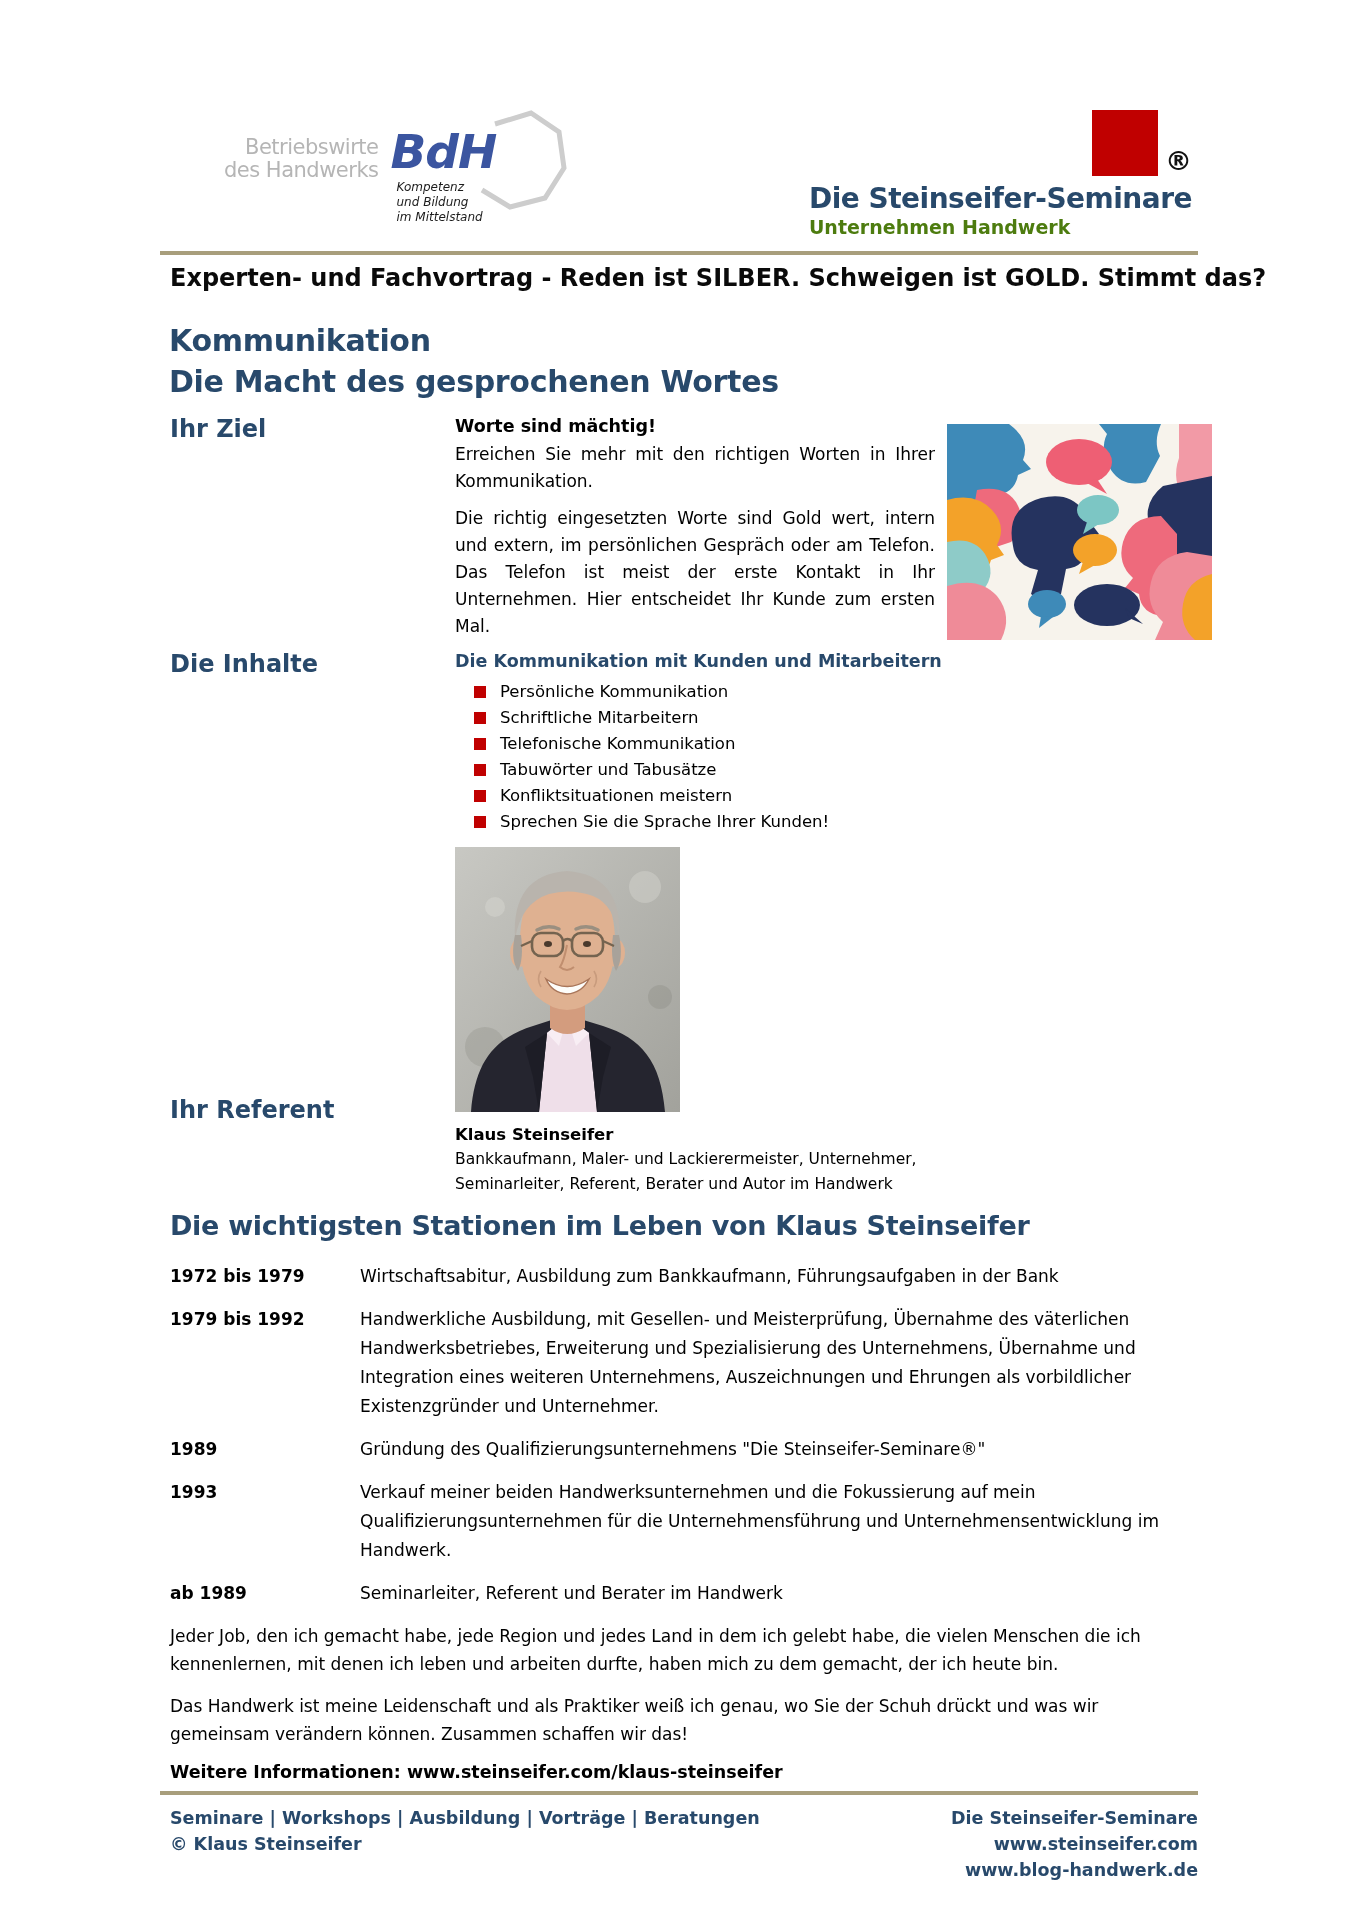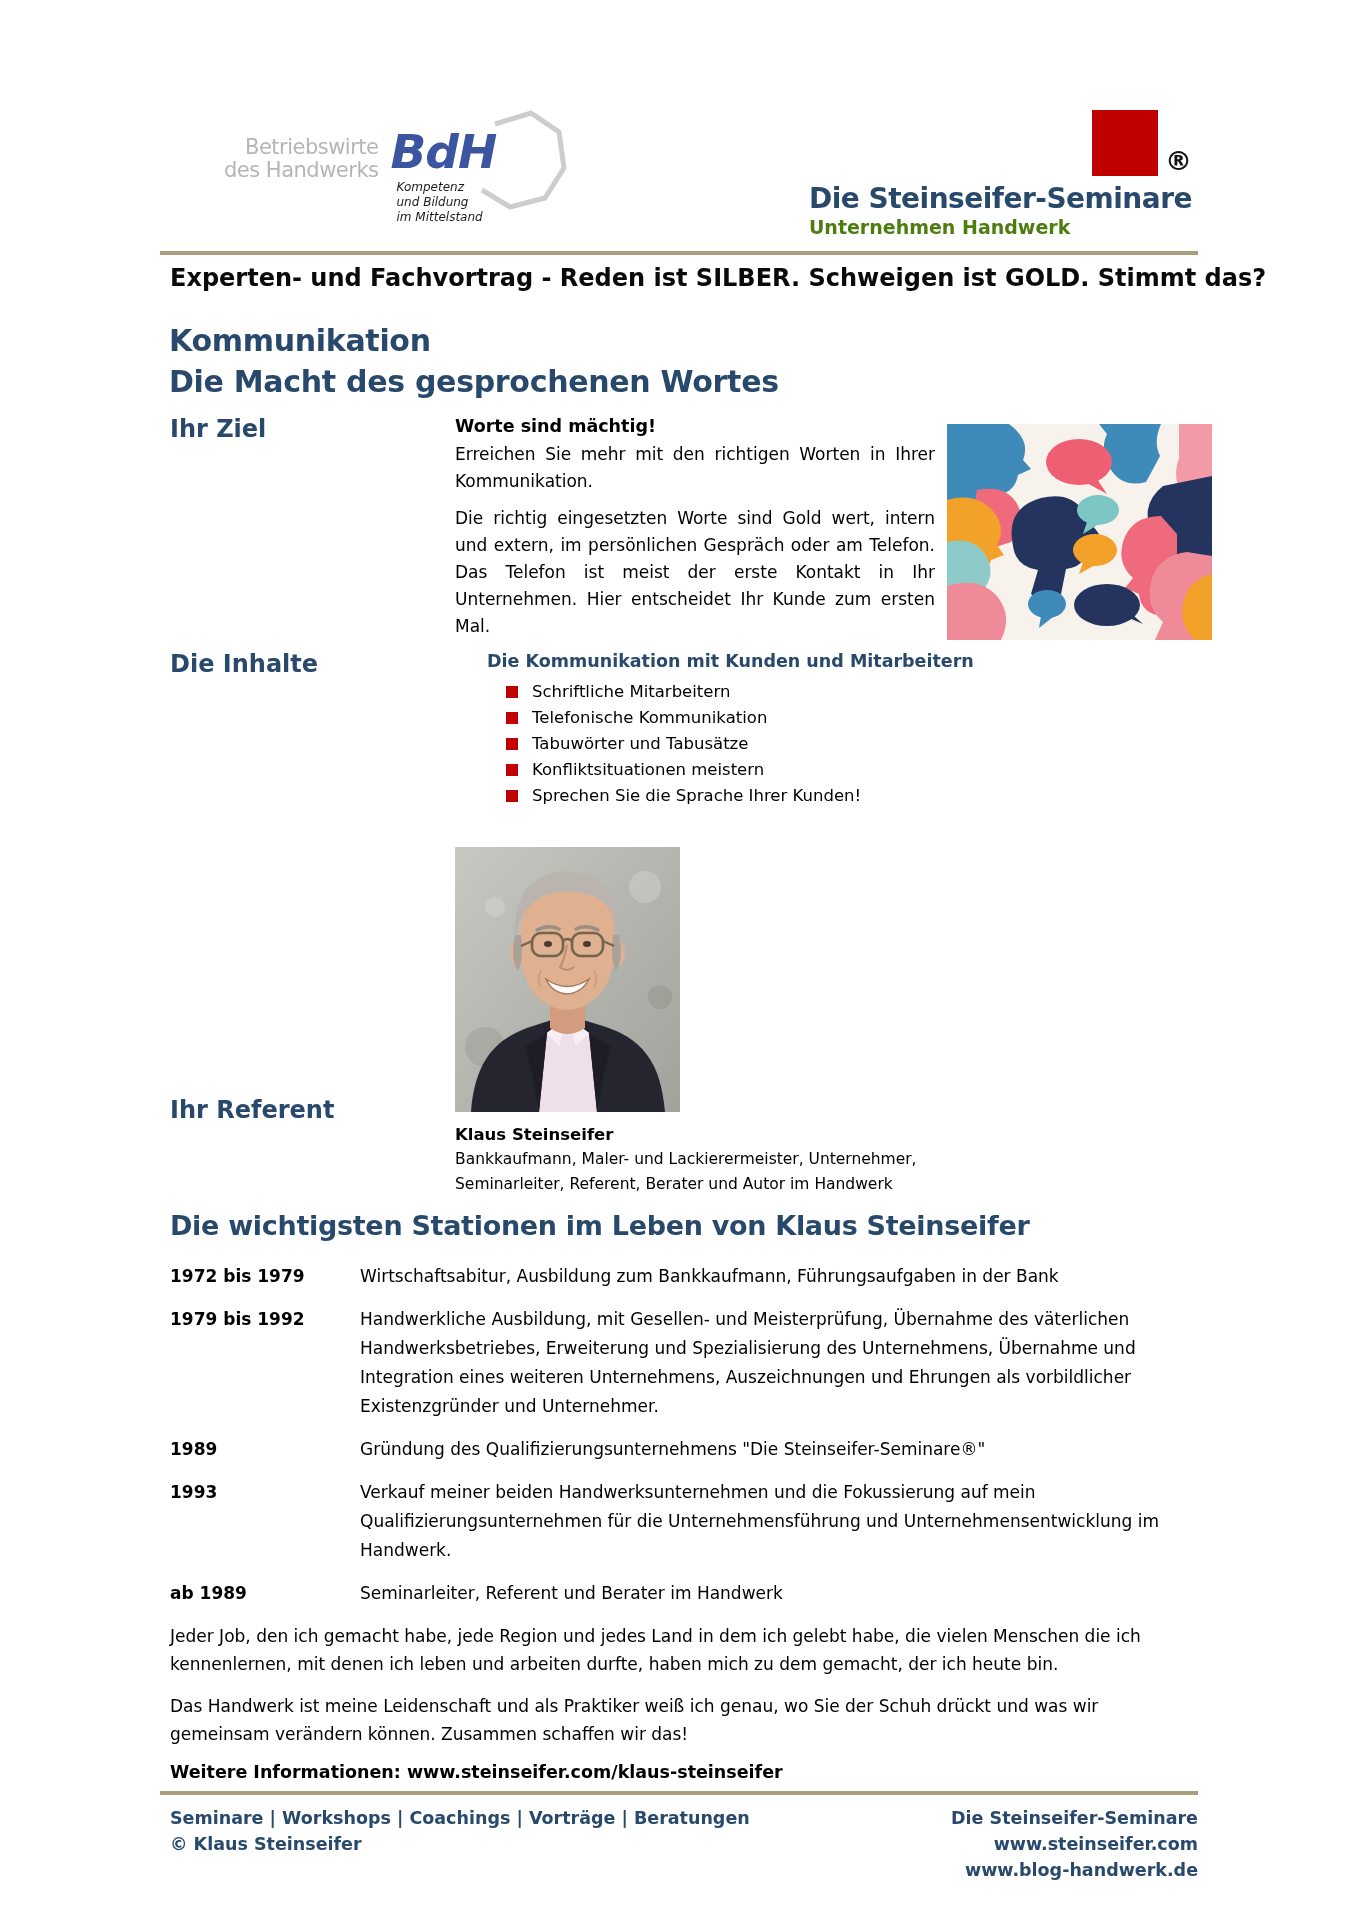--- a/index.html
+++ b/index.html
@@ -37,21 +37,21 @@
   
   .sec-label { left:170px; font-size:24px; font-weight:bold; color:#28496b; }
 
   .goal-content { left:455px; top:413px; width:480px; }
   .goal-head { font-size:17.5px; font-weight:bold; line-height:26px; }
   .goal-content p { font-size:17px; line-height:27px; text-align:justify; margin-top:10px; }
   .goal-content p.first { margin-top:2px; }
 
   .illustration { left:947px; top:424px; }
 
-  .contents-block { left:455px; top:648px; width:620px;margin-left:32px; }
+  .contents-block { left:455px; top:648px; width:620px; }
   .contents-head { font-size:17.5px; font-weight:bold; color:#28496b; line-height:26px; }
   .blist { list-style:none; margin-top:5px; }
   .blist li { position:relative; padding-left:45px; font-size:16.5px; line-height:26px; }
   .bullet-sq { position:absolute; left:19px; top:7px; width:12px; height:12px; background:#c00000; }
 
   .portrait { left:455px; top:847px; width:225px; height:265px; display:block; }
   .caption { left:455px; top:1122px; width:600px; }
   .cap-name { font-size:16.5px; font-weight:bold; line-height:25px; }
   .cap-line { font-size:15.5px; font-weight:normal; line-height:25px; }
 
@@ -156,20 +156,21 @@
     <ellipse cx="160" cy="181" rx="33" ry="21"></ellipse>
     <path d="M182,194 L196,200 L178,184 Z"></path>
   </g>
 </svg>
 
 <div class="abs sec-label" style="top:650px">Die Inhalte</div>
 
 <div class="abs contents-block">
   <div class="contents-head">Die Kommunikation mit Kunden und Mitarbeitern</div>
   <ul class="blist">
+    <li><span class="bullet-sq"></span><span>Persönliche Kommunikation</span></li>
     <li><span class="bullet-sq"></span><span>Schriftliche Mitarbeitern</span></li>
     <li><span class="bullet-sq"></span><span>Telefonische Kommunikation</span></li>
     <li><span class="bullet-sq"></span><span>Tabuwörter und Tabusätze</span></li>
     <li><span class="bullet-sq"></span><span>Konfliktsituationen meistern</span></li>
     <li><span class="bullet-sq"></span><span>Sprechen Sie die Sprache Ihrer Kunden!</span></li>
   </ul>
 </div>
 
 <svg class="abs portrait" width="225" height="265" viewBox="0 0 225 265">
   <defs>
@@ -249,21 +250,21 @@
   <p class="more-info">
     <span>Weitere Informationen:</span>
     <a href="#">www.steinseifer.com/klaus-steinseifer</a>
   </p>
 </div>
 
 <div class="abs rule rule-bottom"></div>
 
 <div class="abs footer">
   <div class="left">
-    <div>Seminare | Workshops | Coachings | Vorträge | Beratungen</div>
+    <div>Seminare | Workshops | Ausbildung | Vorträge | Beratungen</div>
     <div>© Klaus Steinseifer</div>
   </div>
   <div class="right">
     <div>Die Steinseifer-Seminare</div>
     <div>www.steinseifer.com</div>
     <div>www.blog-handwerk.de</div>
   </div>
 </div>
 
 </body></html>

